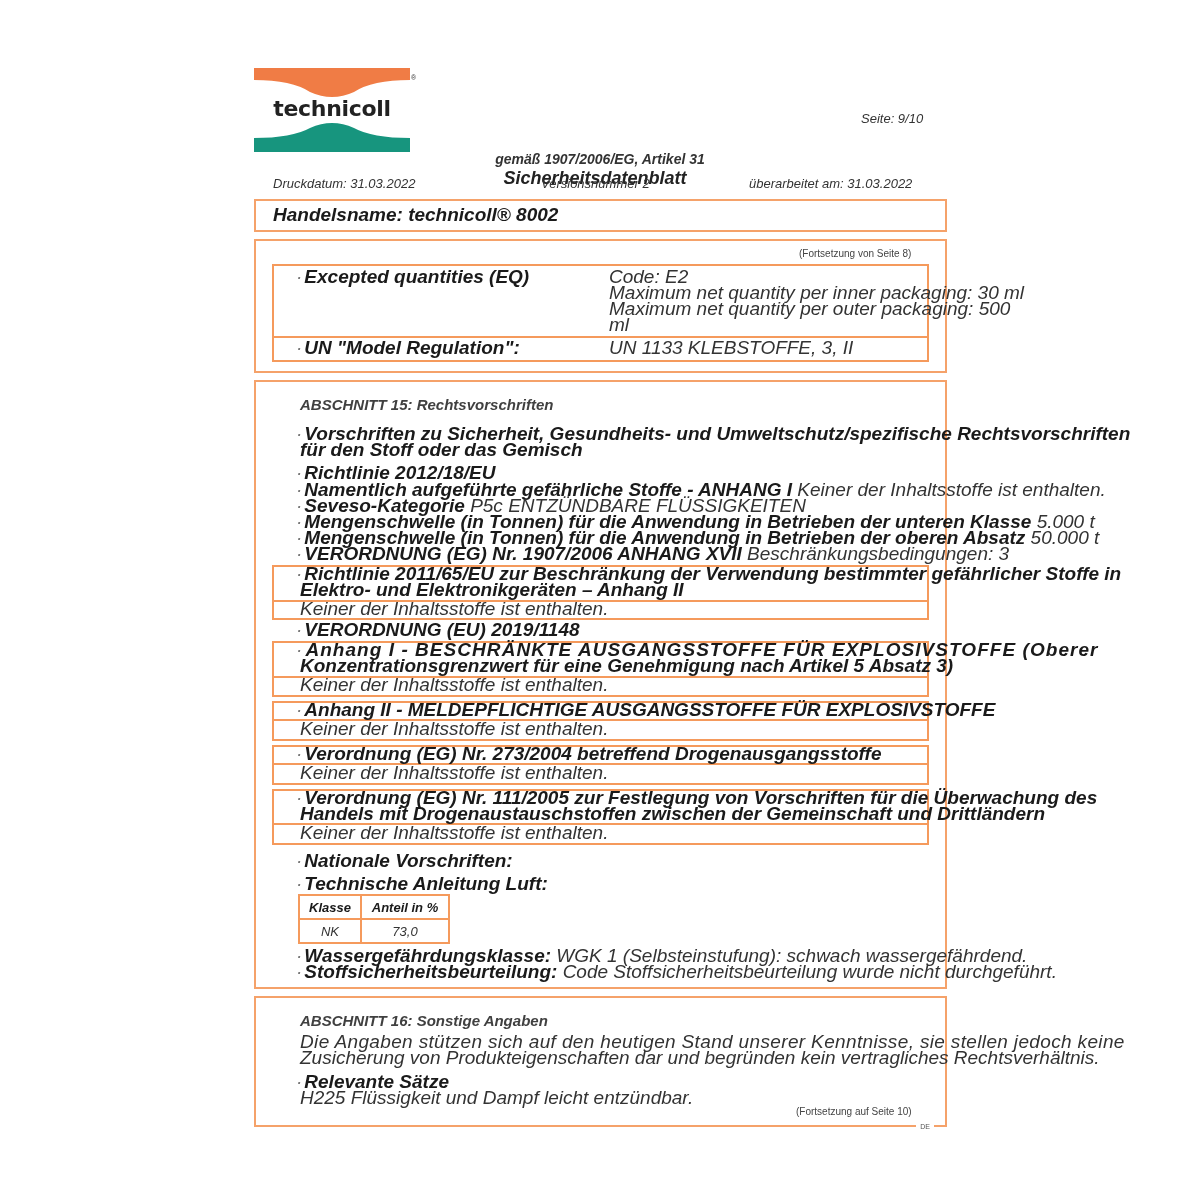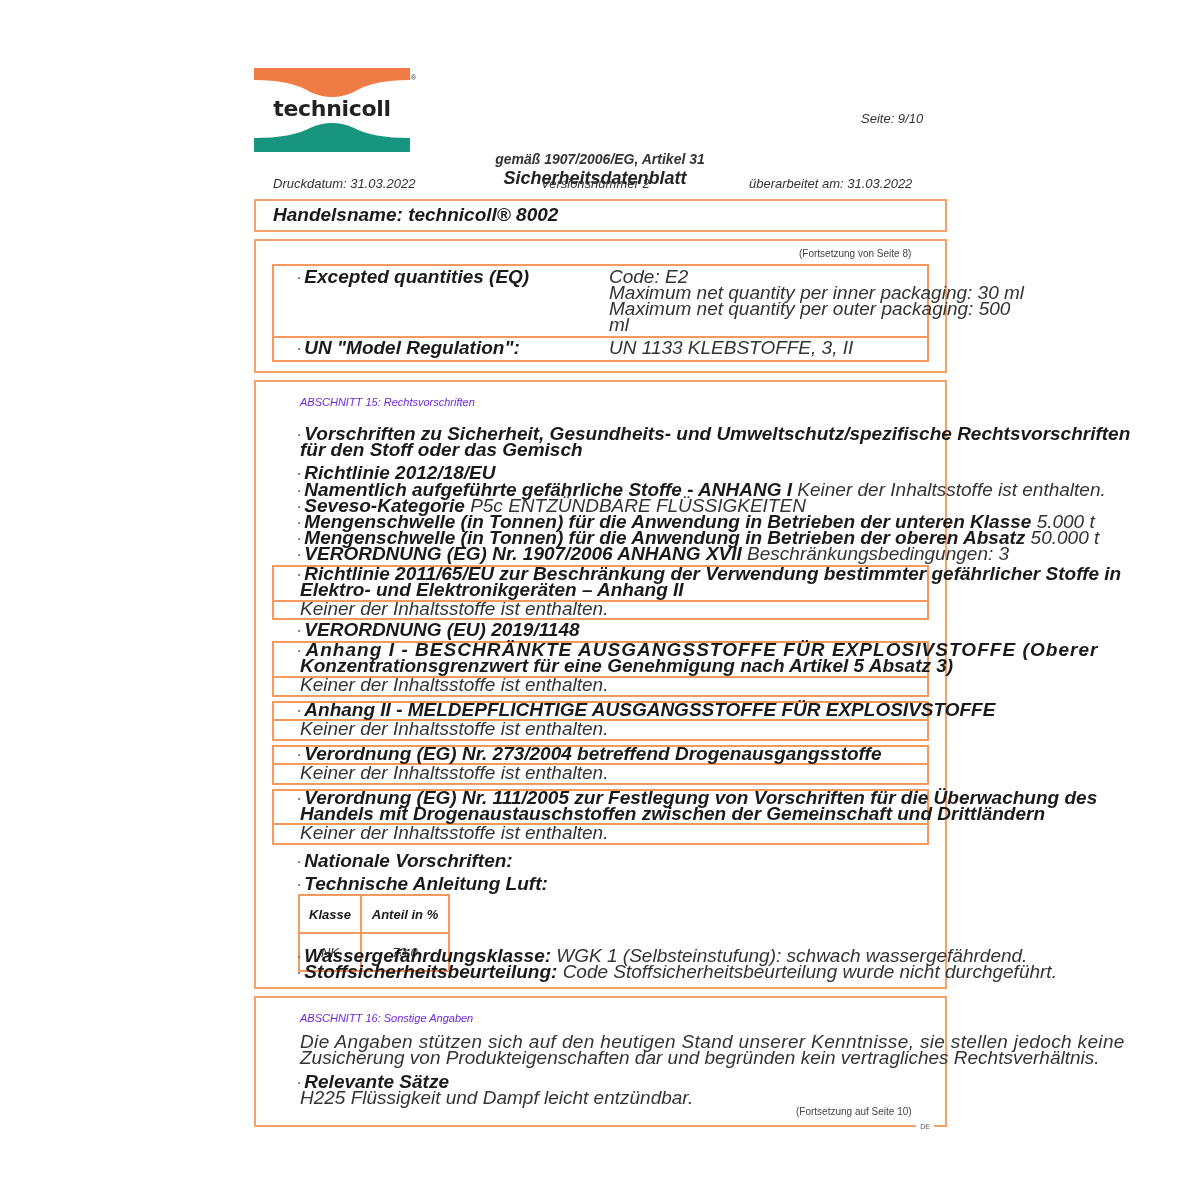--- a/index.html
+++ b/index.html
@@ -24,25 +24,25 @@
              font-style: italic; font-weight: bold; color: #333; }
   .meta { top: 176px; font-size: 13px; font-style: italic; color: #333; }
 
   .box { position: absolute; border: 2px solid #f5a26a; }
   .ibox { position: absolute; border: 2px solid #f59a5c; }
   .line { position: absolute; height: 2px; background: #f59a5c; }
 
   .t { position: absolute; font-size: 19px; font-style: italic; line-height: 16px; color: #1a1a1a; white-space: nowrap; }
   .dot { color: #777; font-weight: normal; margin-right: 2px; }
   .light { font-weight: normal; color: #333; }
-  .h { position: absolute; font-size: 11px; font-style: italic; font-weight: normal; color: #6d28d9; }
+  .h { position: absolute; font-size: 15px; font-style: italic; font-weight: bold; color: #404040; }
   .small { position: absolute; font-size: 10px; color: #444; }
 
   table.tal { position: absolute; left: 298px; top: 894px; border-collapse: collapse; font-size: 13px; font-style: italic; }
-  table.tal td, table.tal th { border: 2px solid #f59a5c; height: 38px; padding: 0 8px; text-align: center; }
+  table.tal td, table.tal th { border: 2px solid #f59a5c; height: 24px; padding: 0 8px; text-align: center; }
   table.tal th { font-weight: bold; }
   table.tal td { font-weight: normal; color: #333; }
 </style>
 </head>
 <body>
 
 <div class="logo">
   <svg width="156" height="84" viewBox="0 0 156 84">
     <path d="M0,0 H156 V12 Q118,12 100,24 Q78,34 56,24 Q38,12 0,12 Z" fill="#f07c45"></path>
     <path d="M0,84 H156 V70 Q118,70 100,60 Q78,50 56,60 Q38,70 0,70 Z" fill="#17957e"></path>

